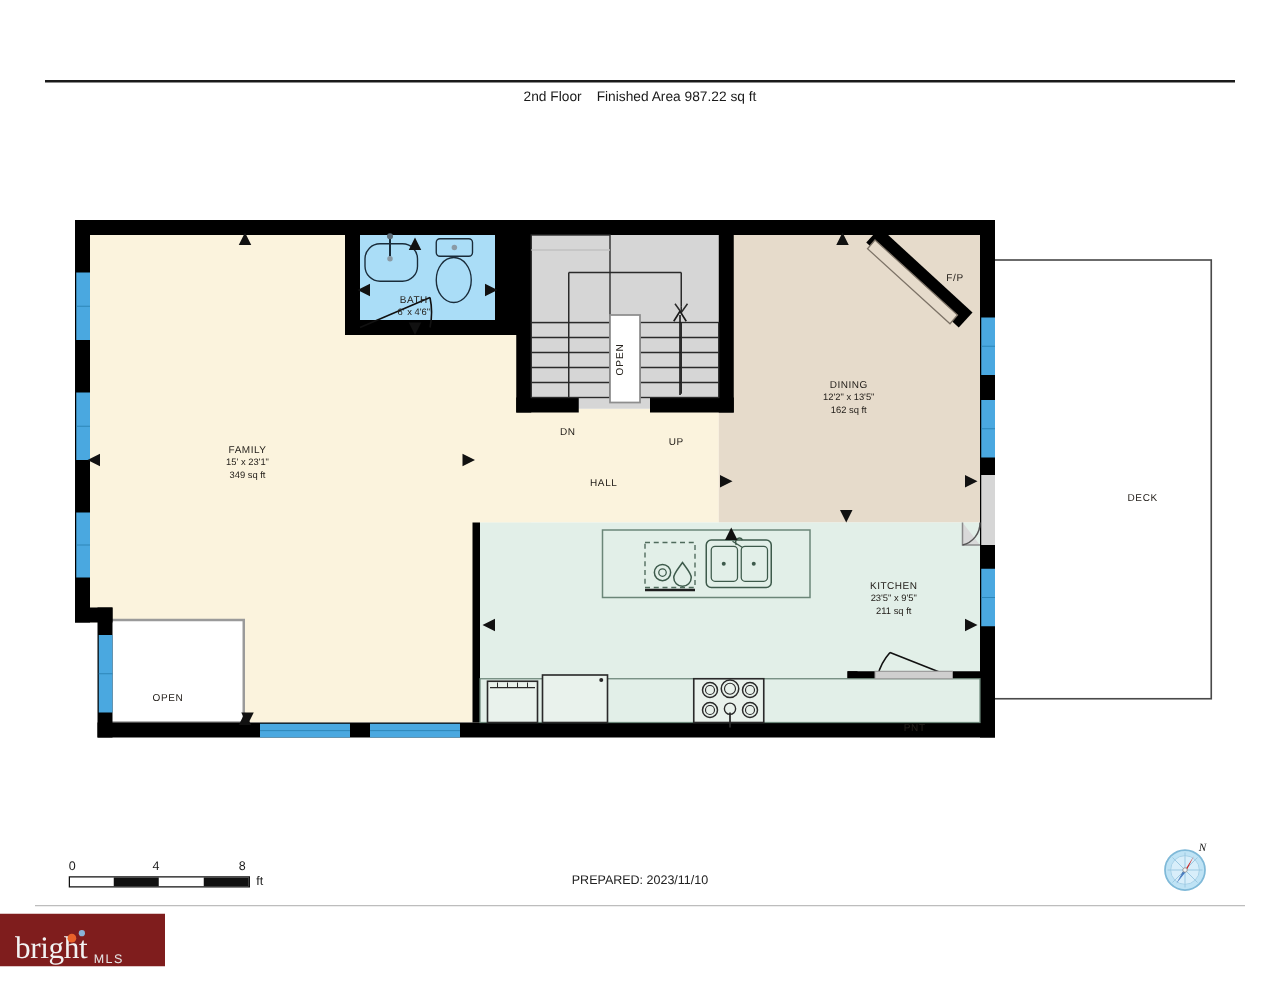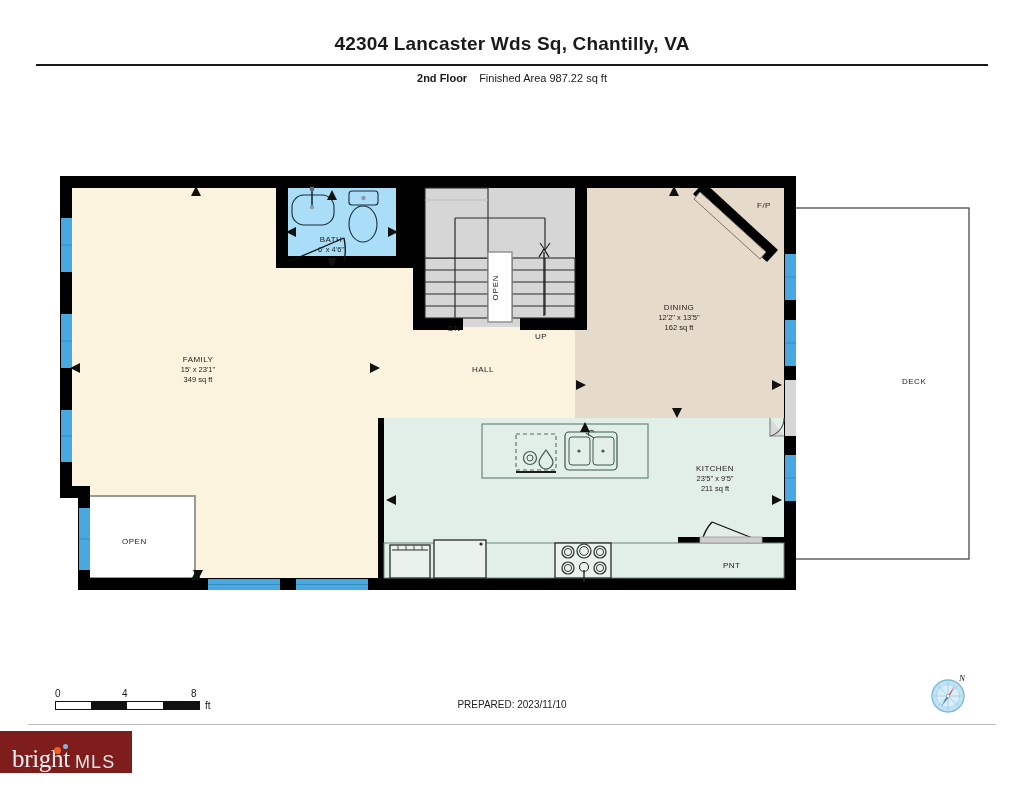--- a/index.html
+++ b/index.html
@@ -18,37 +18,37 @@
   #title{
     position:absolute;left:0;top:33px;width:1024px;
     text-align:center;font-size:19px;font-weight:bold;letter-spacing:.2px;
   }
   #title-rule{
     position:absolute;left:36px;top:64px;width:952px;height:2px;background:#1a1a1a;
   }
   #subheader{
     position:absolute;left:0;top:72px;width:1024px;text-align:center;font-size:11px;
   }
-  #subheader .floor-name{font-weight:bold;}
+  #subheader .floor-name{font-weight:normal;}
   #subheader .area{margin-left:12px;font-weight:normal;}
 
   
   #plan{position:absolute;left:0;top:0;width:1024px;height:791px;}
   #plan svg{display:block;}
 
   
   .rlabel{
     position:absolute;text-align:center;font-size:8px;line-height:10px;
     color:#25211c;white-space:nowrap;
   }
   .rlabel .nm{letter-spacing:.4px;}
   .rlabel .dim{font-size:7.5px;}
   .rlabel .sqft{font-size:7.5px;}
   .tinylabel{
-    position:absolute;font-size:8px;letter-spacing:.5px;color:#25211c;white-space:nowrap;
+    position:absolute;font-size:8px;letter-spacing:.5px;color:#25211c;white-space:nowrap;margin-top:17px;
   }
   .vlabel{
     position:absolute;font-size:8px;letter-spacing:.8px;color:#25211c;
     transform-origin:center center;white-space:nowrap;
   }
 
   
   #scalewrap{position:absolute;left:55px;top:688px;}
   #scale-nums{position:relative;height:13px;width:160px;font-size:10px;}
   #scale-nums span{position:absolute;top:0;}
@@ -79,30 +79,29 @@
   }
   #logo .dot{
     position:absolute;right:9px;top:2px;width:7px;height:7px;border-radius:50%;
     background:#e8622a;
   }
   #logo .dot2{
     position:absolute;right:2px;top:-1px;width:5px;height:5px;border-radius:50%;
     background:#8ab4d8;
   }
   #logo .mls{
-    font-family:"Liberation Sans", sans-serif;font-size:18px;color:#e6e6e6;
+    font-family:"Liberation Sans", sans-serif;font-size:10px;color:#e6e6e6;
     margin-left:5px;letter-spacing:1.2px;
   }
 </style>
 </head>
 <body>
 
 <div class="page">
 
-  <div id="title">42304 Lancaster Wds Sq, Chantilly, VA</div>
   <div id="title-rule"></div>
   <div id="subheader">
     <span class="floor-name">2nd Floor</span><span class="area">Finished Area 987.22 sq ft</span>
   </div>
 
   <div id="plan">
     <svg width="1024" height="791" viewBox="0 0 1024 791" xmlns="http://www.w3.org/2000/svg">
 
       <polygon points="72,188 278,188 278,262 407,262 407,188 425,188 425,418 384,418 384,492 196,492 196,578 88,578 88,498 72,498" fill="#fbf3dd"></polygon>
 

